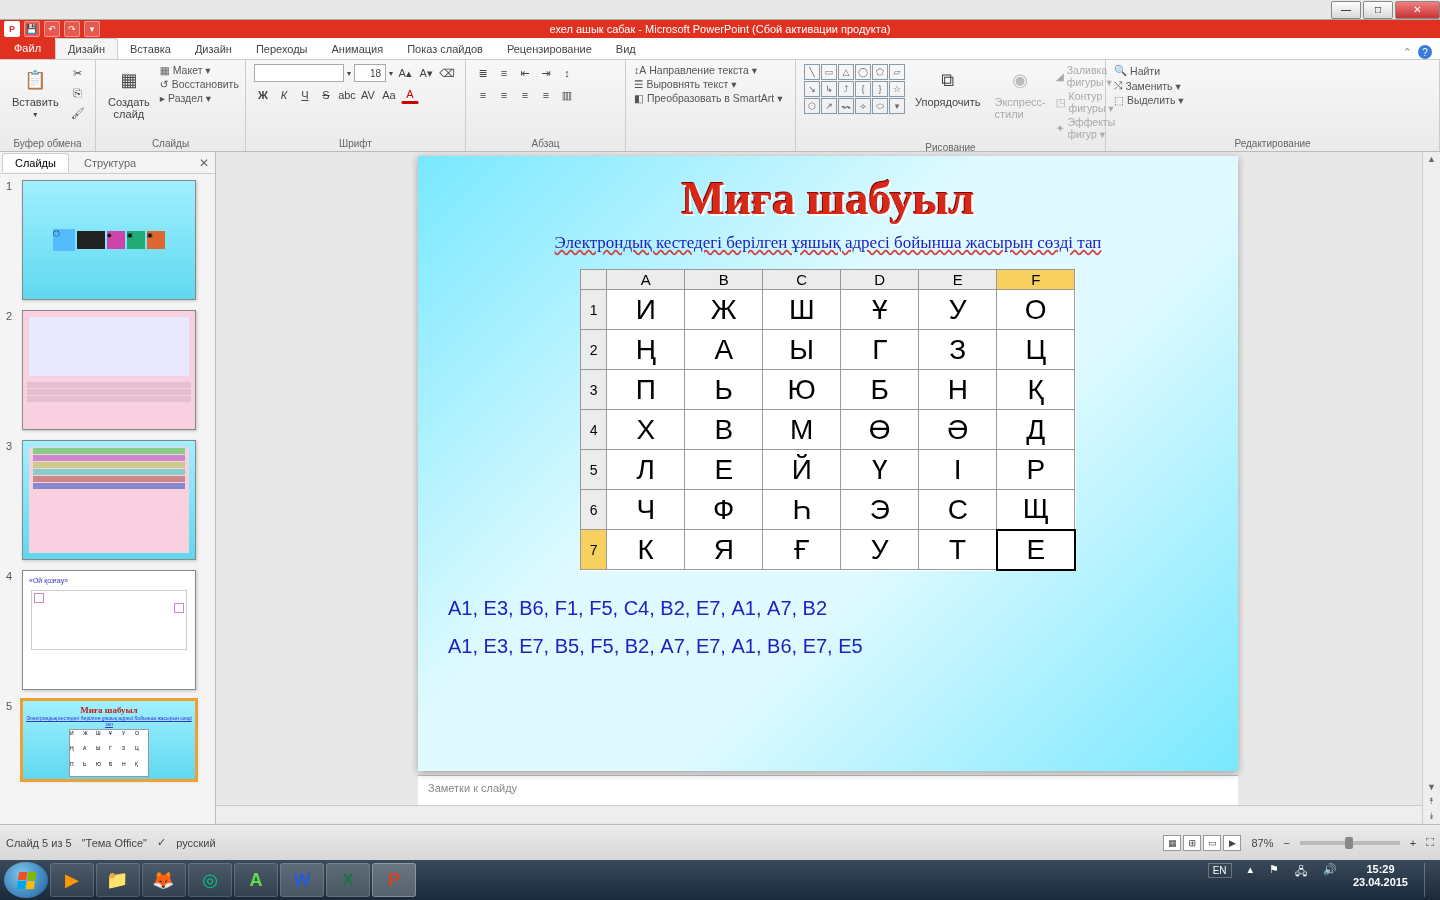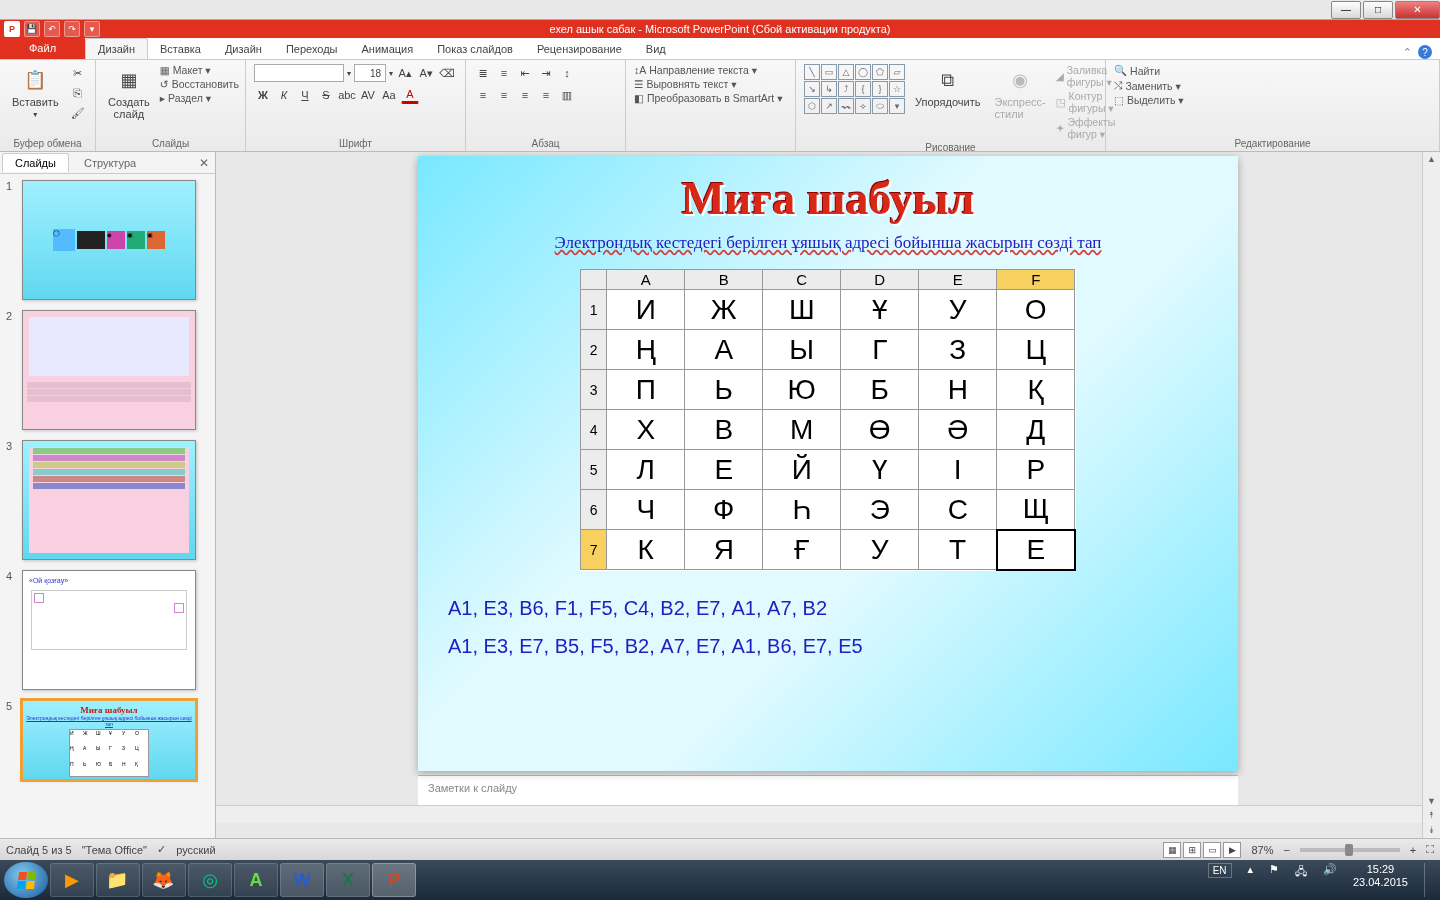--- a/index.html
+++ b/index.html
@@ -13,21 +13,21 @@
 .win-btn.close { background: linear-gradient(#f08080,#c83232); color: #fff; width: 45px; }
 
 
 .red-strip { height: 18px; background: #e03020; color: #fff; display: flex; align-items: center; font-size: 11px; position: relative; }
 .red-strip .qat { display: flex; gap: 4px; padding-left: 4px; align-items: center; }
 .qat-icon { width: 16px; height: 16px; background: #fff3; border: 1px solid #fff6; border-radius: 2px; display: flex; align-items: center; justify-content: center; font-size: 9px; }
 .red-strip .title-text { position: absolute; left: 0; right: 0; text-align: center; pointer-events: none; }
 
 
 .ribbon-tabs { height: 22px; background: #fff; display: flex; align-items: flex-end; font-size: 11px; border-bottom: 1px solid #ccc; }
-.file-tab { background: #e03020; color: #fff; padding: 3px 29px; height: 22px; display: flex; align-items: center; }
+.file-tab { background: #e03020; color: #fff; padding: 3px 14px; height: 22px; display: flex; align-items: center; }
 .rtab { padding: 3px 12px; height: 21px; display: flex; align-items: center; color: #444; cursor: default; }
 .rtab.active { background: #f5f5f5; border: 1px solid #ccc; border-bottom: none; border-radius: 3px 3px 0 0; }
 .rtab-help { margin-left: auto; display: flex; gap: 6px; padding-right: 8px; align-items: center; }
 .help-ico { width: 14px; height: 14px; border-radius: 50%; background: #3a7ad9; color: #fff; font-size: 10px; display: flex; align-items: center; justify-content: center; }
 
 
 .ribbon { height: 92px; background: linear-gradient(#f8f8f8,#eaeaea); border-bottom: 1px solid #bbb; display: flex; font-size: 11px; color: #444; }
 .rgroup { border-right: 1px solid #ccc; padding: 4px 8px 2px; display: flex; flex-direction: column; justify-content: space-between; }
 .rgroup-label { text-align: center; font-size: 10px; color: #666; margin-top: 2px; }
 .rgroup-content { flex: 1; display: flex; align-items: flex-start; gap: 6px; }
@@ -79,35 +79,35 @@
 
 .notes-split { height: 4px; background: #ccc; cursor: ns-resize; }
 .notes-area { height: 30px; background: #fff; border-top: 1px solid #bbb; font-size: 11px; color: #888; padding: 6px 10px; }
 
 
 .vscroll { position: absolute; right: 0; top: 0; bottom: 0; width: 18px; background: #eee; border-left: 1px solid #ccc; display: flex; flex-direction: column; justify-content: space-between; align-items: center; font-size: 9px; color: #666; }
 .vscroll span { padding: 2px; }
 .hscroll { height: 18px; background: #eee; border-top: 1px solid #ccc; }
 
 
-.status { height: 22px; background: linear-gradient(#eaeaea,#d8d8d8); border-top: 1px solid #bbb; display: flex; align-items: center; font-size: 11px; color: #444; padding: 0 6px; gap: 10px; }
+.status { height: 36px; background: linear-gradient(#eaeaea,#d8d8d8); border-top: 1px solid #bbb; display: flex; align-items: center; font-size: 11px; color: #444; padding: 0 6px; gap: 10px; }
 .status .spacer { flex: 1; }
 .view-btns { display: flex; gap: 2px; }
 .view-btn { width: 18px; height: 16px; border: 1px solid #999; background: #fff; font-size: 9px; display: flex; align-items: center; justify-content: center; }
 .zoom-slider { width: 100px; height: 4px; background: #bbb; position: relative; }
 .zoom-slider::after { content: ""; position: absolute; left: 45%; top: -4px; width: 8px; height: 12px; background: #888; border-radius: 2px; }
 
 
 .taskbar { height: 40px; background: linear-gradient(#3a4a5a,#1a2a3a); display: flex; align-items: center; padding: 0 4px; gap: 2px; }
 .start-orb { width: 44px; height: 36px; border-radius: 50%; background: radial-gradient(circle at 40% 35%, #7ec8f0, #1a5a9a); display: flex; align-items: center; justify-content: center; }
 .win-flag { display: grid; grid-template-columns: 8px 8px; grid-template-rows: 8px 8px; gap: 1px; transform: skewX(-8deg); }
 .win-flag span:nth-child(1){background:#f25022}.win-flag span:nth-child(2){background:#7fba00}.win-flag span:nth-child(3){background:#00a4ef}.win-flag span:nth-child(4){background:#ffb900}
 .task-item { width: 44px; height: 34px; background: rgba(255,255,255,.1); border: 1px solid rgba(255,255,255,.15); border-radius: 3px; display: flex; align-items: center; justify-content: center; font-size: 18px; }
 .tray { margin-left: auto; display: flex; align-items: flex-start; gap: 16px; color: #fff; font-size: 11px; padding-right: 4px; }
-.clock { text-align: center; line-height: 1.2; font-size: 11px; }
+.clock { text-align: center; line-height: 1.2; font-size: 11px; font-weight: bold; }
 .lang-ind { border: 1px solid #fff4; padding: 1px 4px; font-size: 10px; }
 
 
 .mini-title { color: #c02010; font-weight: bold; text-align: center; font-size: 9px; padding-top: 4px; font-family: "Times New Roman", serif; }
 .mini-pink { background: #f8d0e0; }
 .mini-blurb { height: 6px; background: rgba(0,0,0,.08); margin: 1px 4px; }
 </style>
 </head>
 <body>
 

